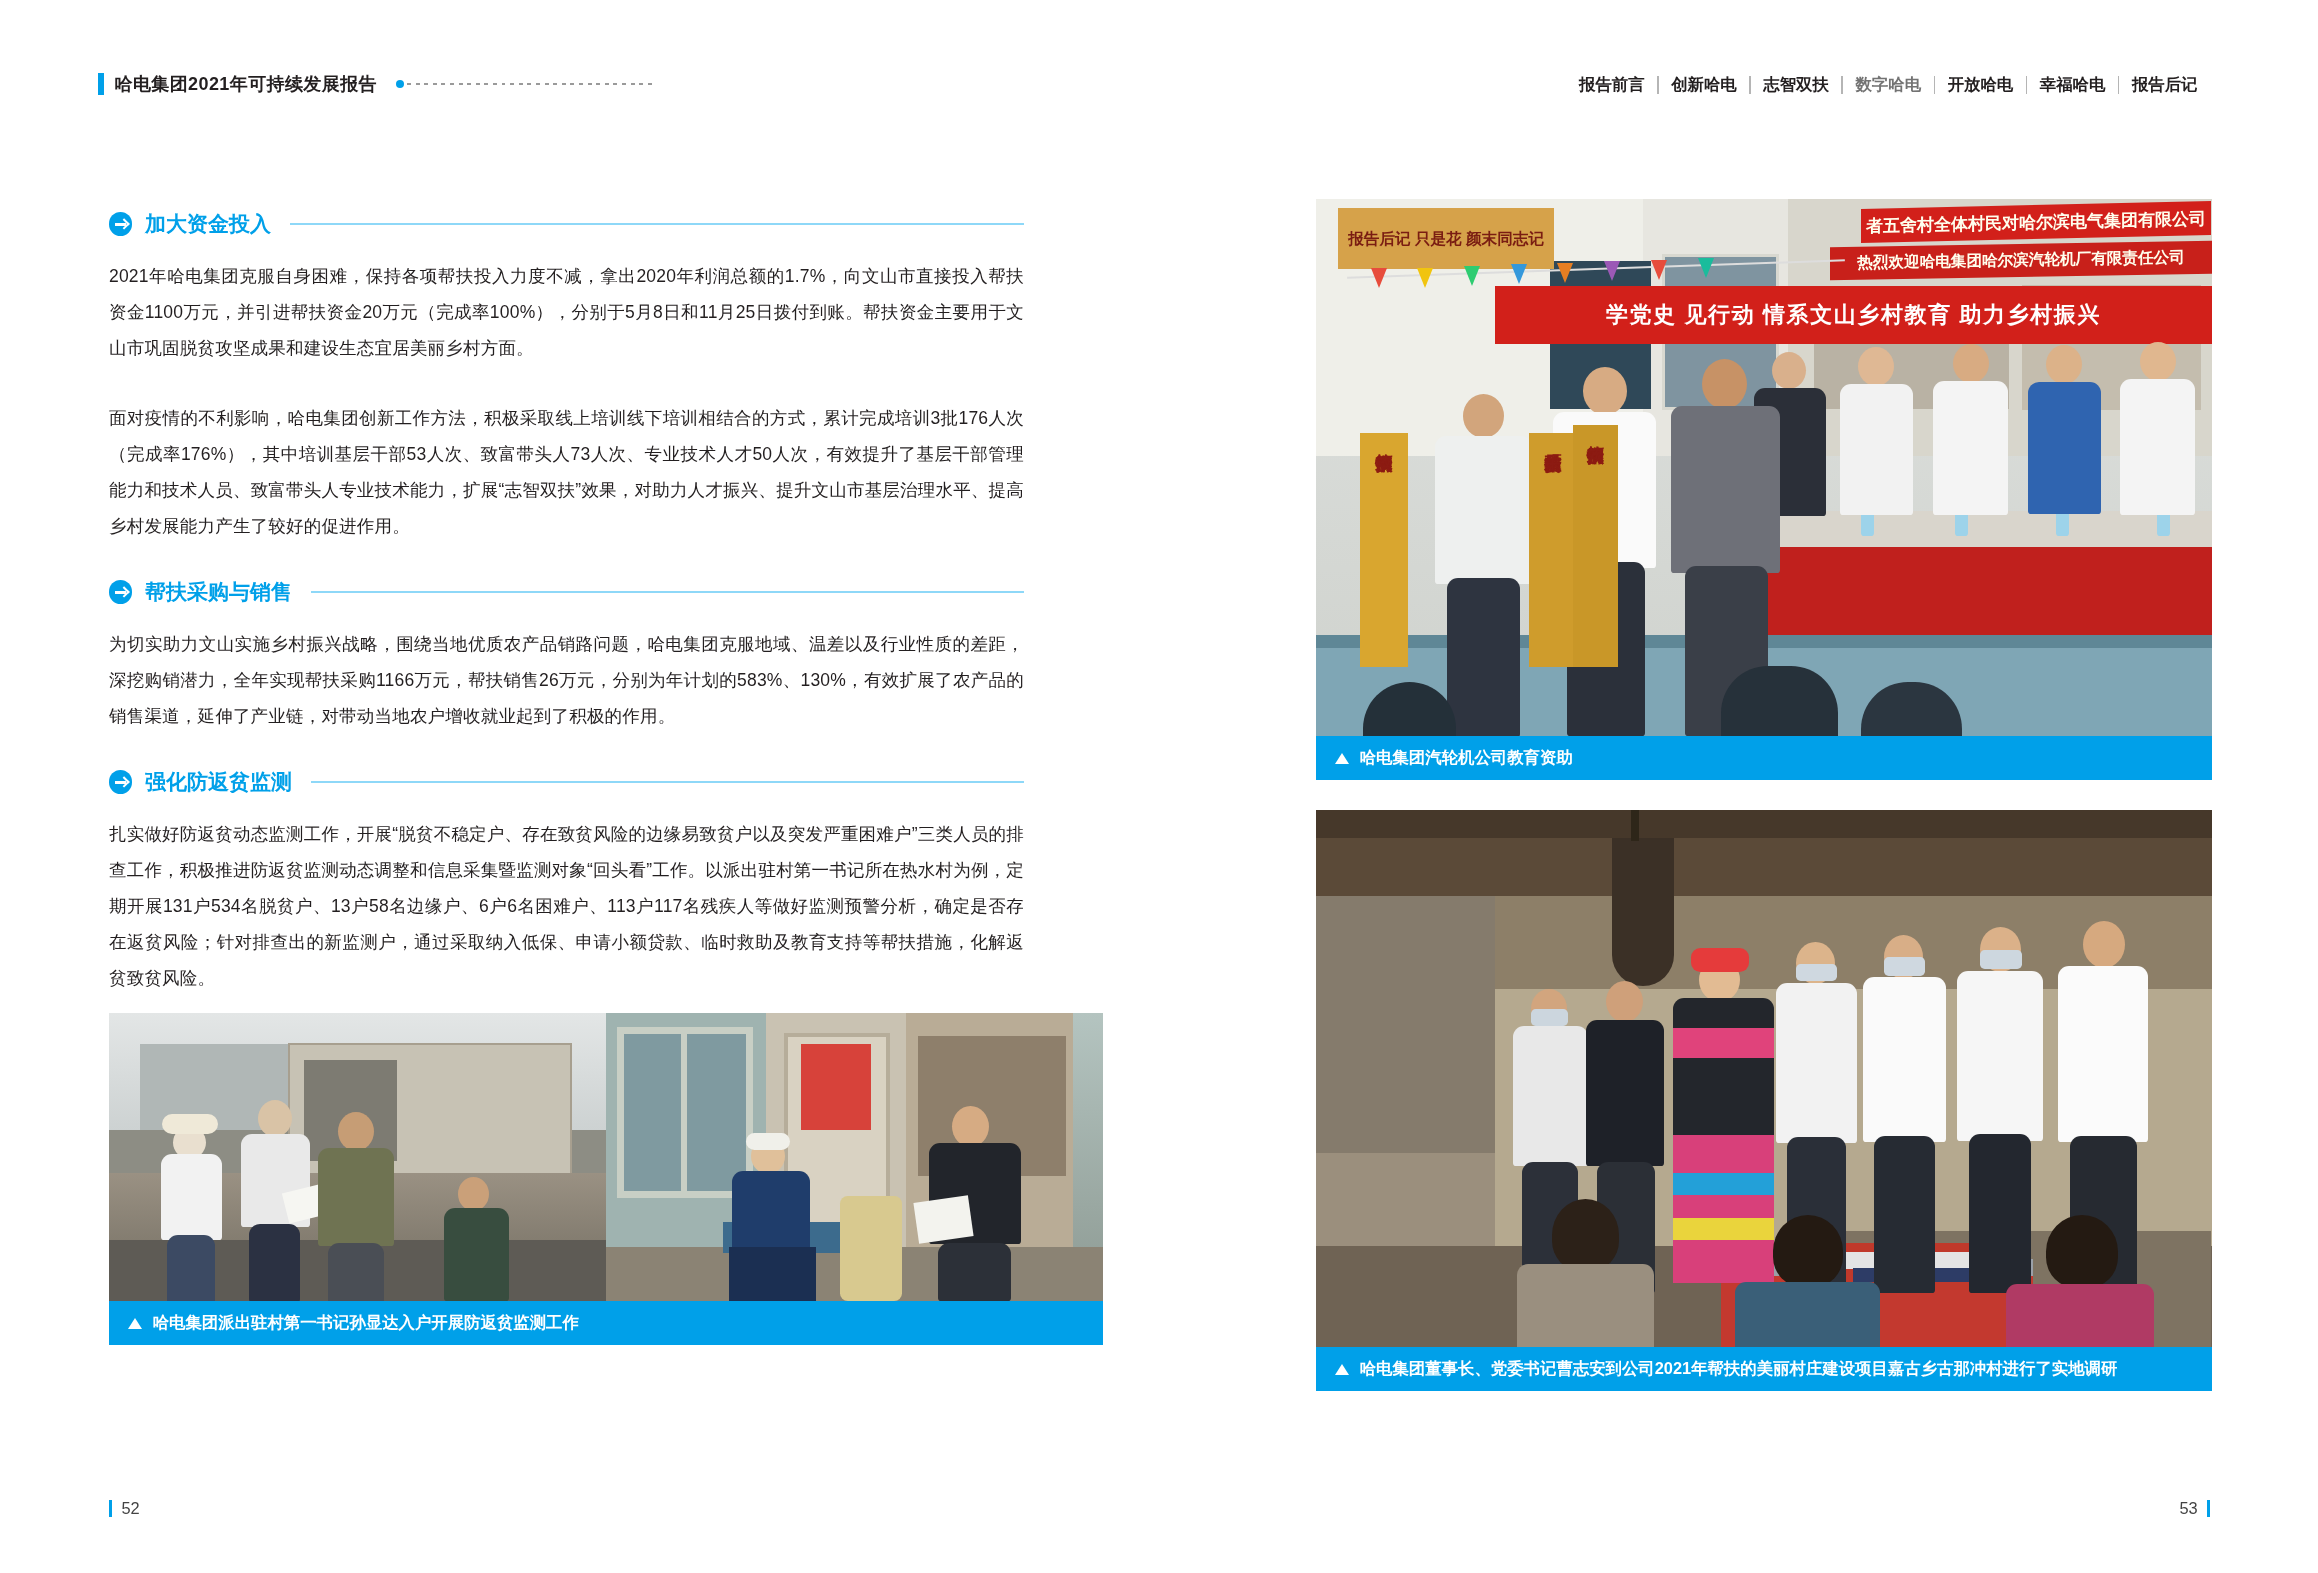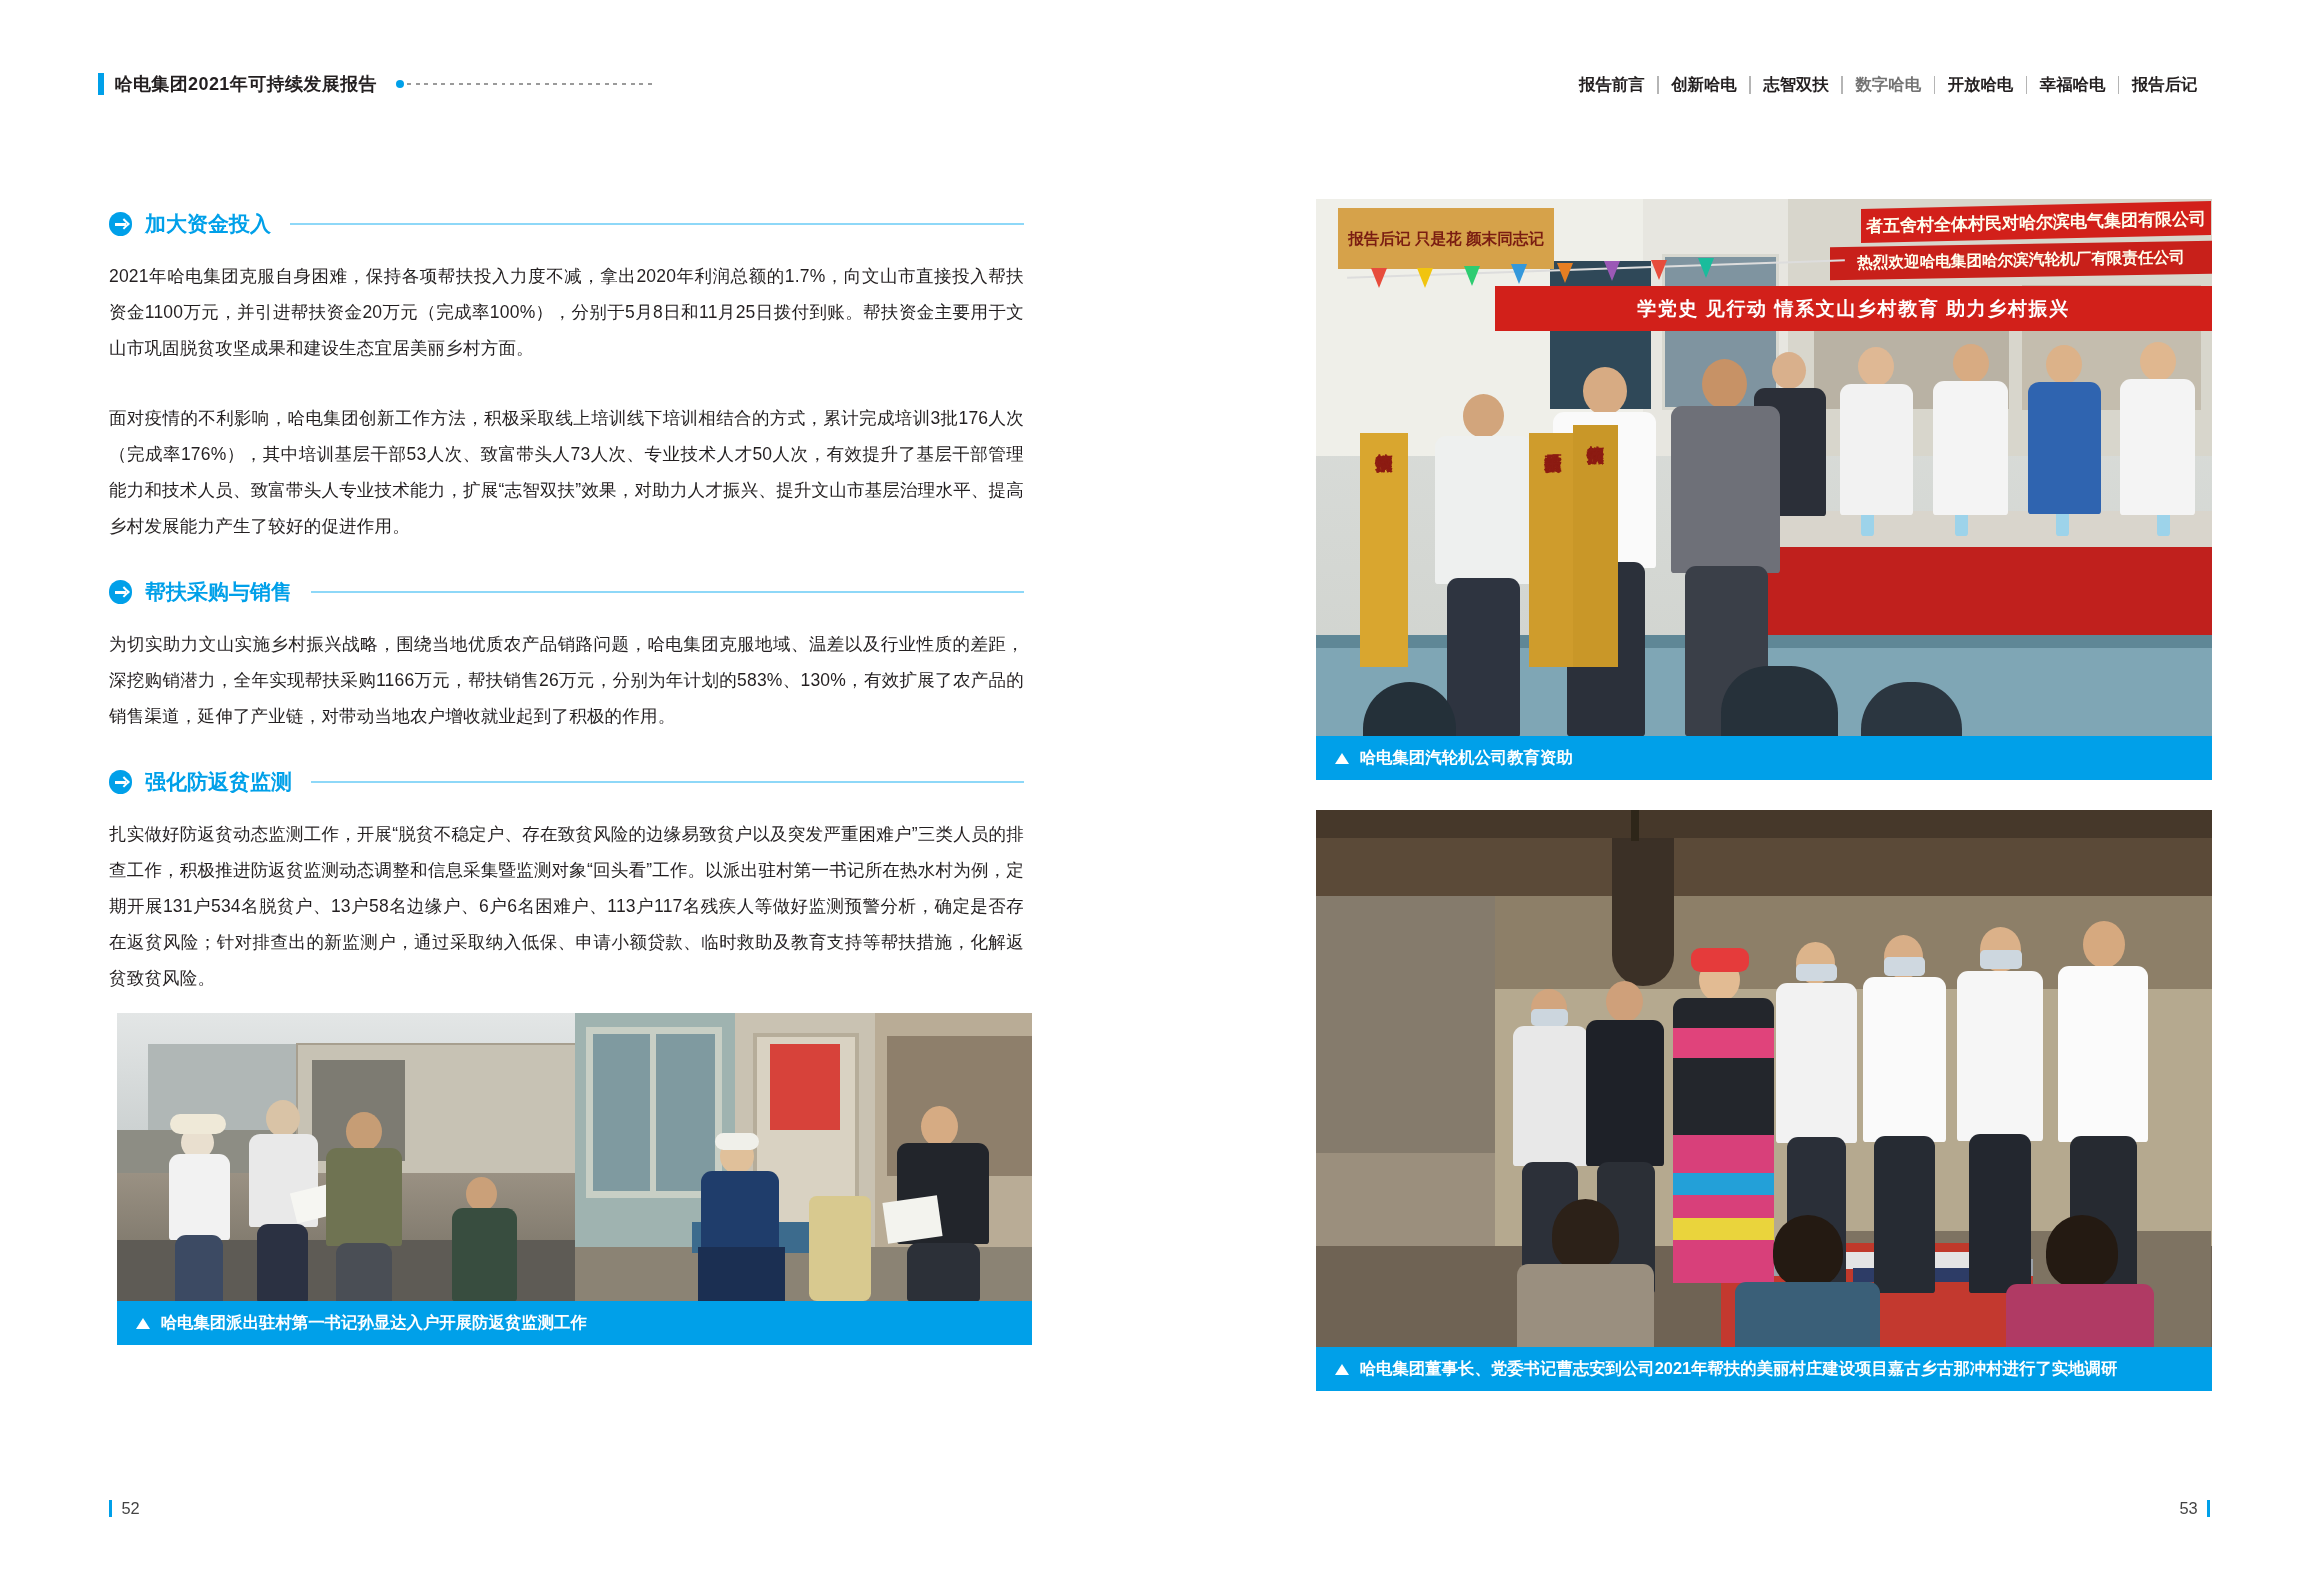--- a/index.html
+++ b/index.html
@@ -178,22 +178,21 @@
     border-left: 7.8px solid transparent;
     border-right: 7.8px solid transparent;
     border-bottom: 11.7px solid #ffffff;
     flex: none;
   }
 
   .fig-left {
     position: absolute;
     left: 109px;
     top: 1013px;
-    width: 915px;
-    margin-left: 8px;
+    width: 994px;
   }
   .fig-left .photo-row {
     display: flex;
     height: 288px;
   }
   .fig-left .photo-row > div {
     flex: 1;
     position: relative;
     overflow: hidden;
   }
@@ -398,21 +397,21 @@
       <div class="ph" style="left:234px;top:62px;width:101px;height:148px;background:#2f4858;"></div>
       <div class="ph" style="left:346px;top:55px;width:117px;height:156px;background:#7f94a0;border:3.9px solid #d8d8d0;box-sizing:border-box;"></div>
       <div class="ph" style="left:472px;top:0;width:436px;height:257px;background:#d8d6cc;"></div>
       <div class="ph" style="left:498px;top:93px;width:195px;height:117px;background:#b9b2a4;"></div>
       <div class="ph" style="left:706px;top:86px;width:179px;height:125px;background:#c4bdae;"></div>
 
       <div class="banner-red" style="left:545px;top:6.2px;width:350px;height:34px;font-size:17px;transform:skewY(-1.3deg);">者五舍村全体村民对哈尔滨电气集团有限公司</div>
       <div class="banner-red" style="left:514px;top:45px;width:382px;height:33px;font-size:15.6px;background:#c8201a;transform:skewY(-1deg);">热烈欢迎哈电集团哈尔滨汽轮机厂有限责任公司</div>
       <div class="banner-red" style="left:22px;top:9.3px;width:210px;height:55px;background:#d6a24a;color:#7a1d12;font-size:15.6px;line-height:20px;white-space:normal;text-align:center;padding:3.1px;">报告后记  只是花 颜末同志记</div>
 
-      <div class="banner-red" style="left:179px;top:87px;width:717px;height:45px;font-size:19px;letter-spacing:1.6px;color:#ffffff;">学党史  见行动  情系文山乡村教育  助力乡村振兴</div>
+      <div class="banner-red" style="left:179px;top:87px;width:717px;height:58px;font-size:22px;letter-spacing:1.6px;color:#ffffff;">学党史  见行动  情系文山乡村教育  助力乡村振兴</div>
 
       <div class="flagline" style="left:31px;top:69px;width:498px;transform:rotate(-2deg);"></div>
       <div class="pennant" style="left:55px;top:69px;border-top:20px solid #e74c3c;"></div>
       <div class="pennant" style="left:101px;top:69px;border-top:20px solid #f1c40f;"></div>
       <div class="pennant" style="left:148px;top:67px;border-top:20px solid #2ecc71;"></div>
       <div class="pennant" style="left:195px;top:65px;border-top:20px solid #3498db;"></div>
       <div class="pennant" style="left:241px;top:64px;border-top:20px solid #e67e22;"></div>
       <div class="pennant" style="left:288px;top:62px;border-top:20px solid #9b59b6;"></div>
       <div class="pennant" style="left:335px;top:61px;border-top:20px solid #e74c3c;"></div>
       <div class="pennant" style="left:382px;top:59px;border-top:20px solid #1abc9c;"></div>

